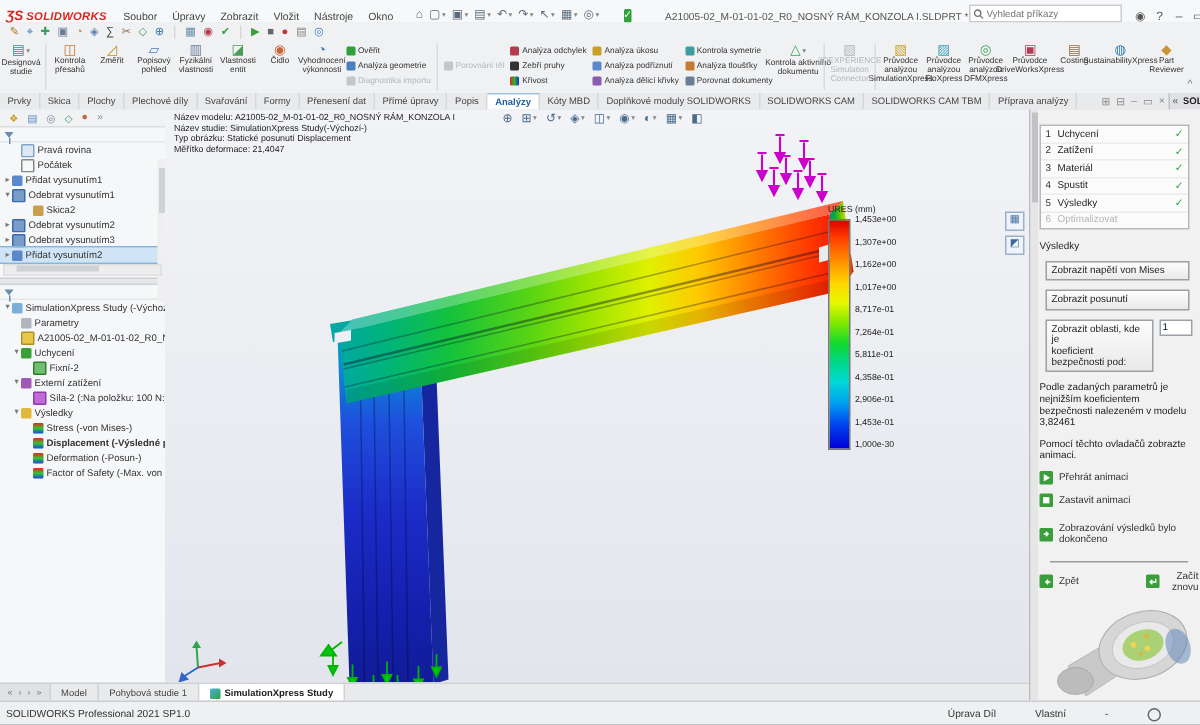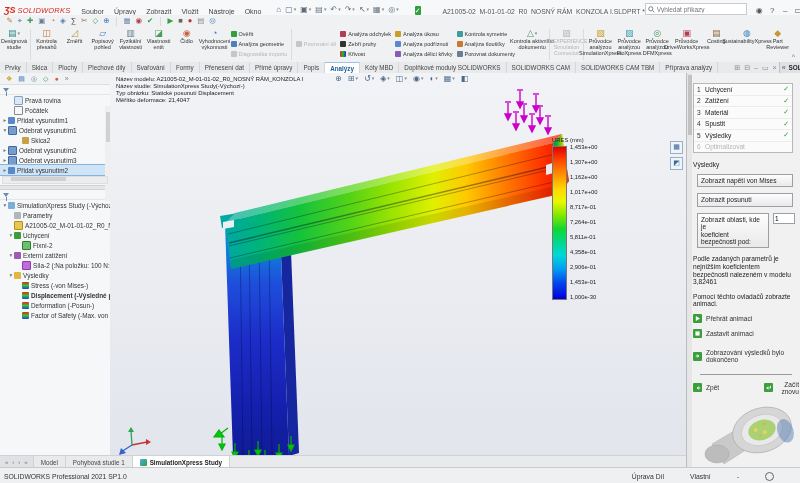--- a/index.html
+++ b/index.html
@@ -2,21 +2,21 @@
 <html><head>
 <meta charset="utf-8">
 <style>
   html,body{margin:0;padding:0;background:#888;}
   #app{position:relative;width:800px;height:483px;background:#f0f1f3;overflow:hidden;
        font-family:"Liberation Sans","DejaVu Sans",sans-serif;color:#333;-webkit-font-smoothing:antialiased;}
   
   .titlebar{position:absolute;left:0;top:0;width:800px;height:15px;background:#f7f8f9;border-bottom:1px solid #e2e4e6;display:flex;align-items:flex-end;font-size:7px;}
   .sw-logo{display:flex;align-items:center;margin:0 6px 0 4px;}
   .sw-mark{color:#d9261c;font-weight:bold;font-style:italic;font-size:9px;margin-right:2px;}
-  .sw-name{color:#d9261c;font-weight:normal;font-style:italic;font-size:7.5px;letter-spacing:.2px;}
+  .sw-name{color:#d9261c;font-weight:bold;font-style:italic;font-size:7.5px;letter-spacing:.2px;}
   .menu-item{padding:0 5px;color:#444;}
   .qa{display:flex;align-items:center;margin-left:8px;}
   .qa .qi{font-size:8px;color:#5a7/??;} 
   .qi{font-size:8px;color:#5b6b7b;margin:0 2px;line-height:10px;}
   .dd::after{content:"▾";font-size:5px;color:#888;margin-left:1px;vertical-align:1px;}
   .tl-check{width:9px;height:9px;background:#2fa13c;color:#fff;font-size:7px;line-height:9px;text-align:center;border-radius:1px;margin-left:14px;}
   .doc-title{flex:0 0 auto;margin-left:22px;color:#555;font-size:6.8px;white-space:nowrap;}
   .searchbox{margin-left:auto;display:flex;align-items:center;border:1px solid #c9cbce;background:#fff;height:10px;width:96px;padding:0 2px;}
   .searchbox input{border:0;outline:0;flex:1;font-size:6.5px;color:#666;font-family:inherit;background:transparent;min-width:0;}
   .winbtns{display:flex;align-items:center;margin:0 4px 0 6px;}

